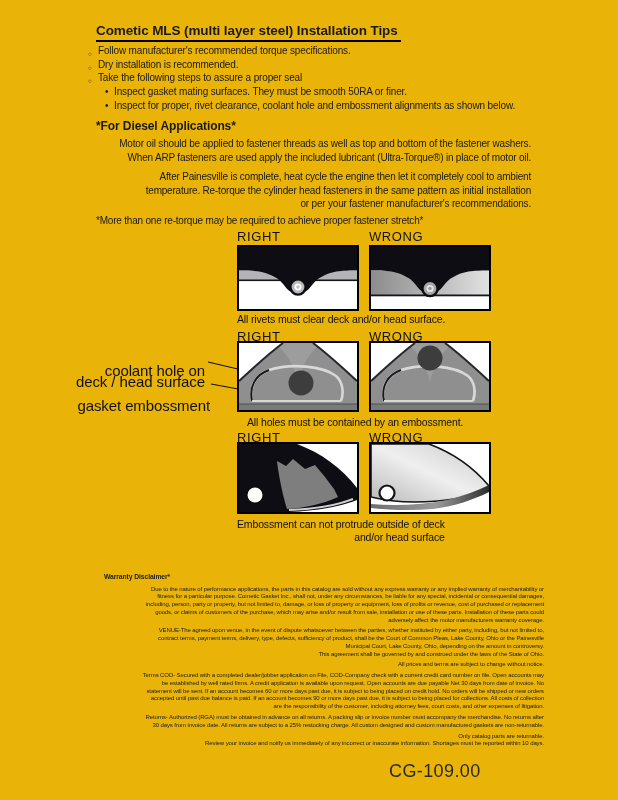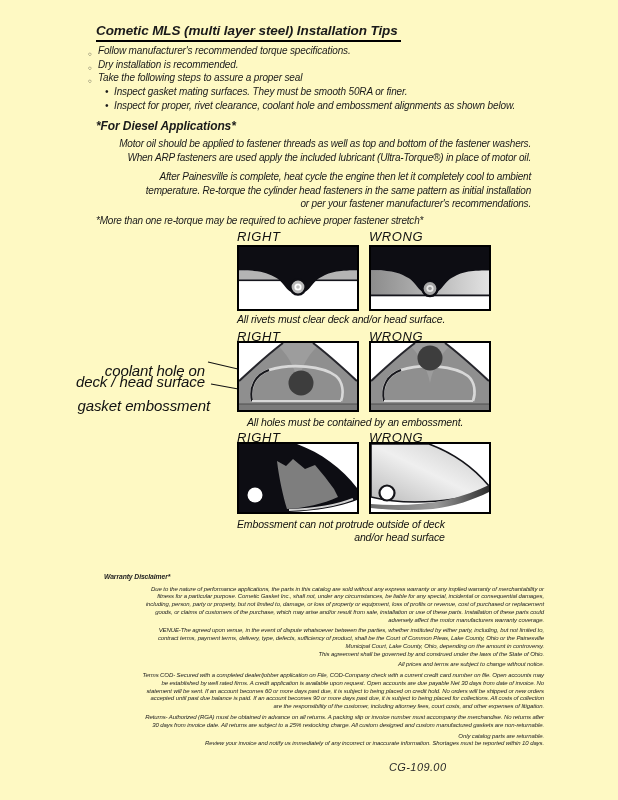--- a/index.html
+++ b/index.html
@@ -1,17 +1,17 @@
 <!DOCTYPE html>
 <html><head>
 <meta charset="utf-8">
 <style>
   html,body{margin:0;padding:0;background:#ffffff;}
-  .page{position:relative;width:618px;height:800px;background:#fef9c3;overflow:hidden;
-        font-family:"Liberation Sans",sans-serif;color:#1a1a1a;font-style:italic;}
+  .page{position:relative;width:618px;height:800px;background:#eab308;overflow:hidden;
+        font-family:"Liberation Sans",sans-serif;color:#1a1a1a;}
   .abs{position:absolute;}
   .pre{white-space:pre-line;text-align:right;}
 
   .title{left:96px;top:21px;font-size:13.5px;font-weight:bold;letter-spacing:-0.1px;
          border-bottom:2.2px solid #000;padding:0 3px 1.5px 0;display:inline-block;}
 
   ul.tips{left:88px;top:44px;margin:0;padding:0;list-style:none;
           font-size:10px;line-height:13.7px;letter-spacing:-0.15px;width:470px;}
   ul.tips li{position:relative;padding-left:10px;}
   ul.tips li.lvl1::before{content:"○";position:absolute;left:0;top:3px;font-size:6.2px;}
@@ -24,21 +24,21 @@
   .dlabel{width:122px;text-align:left;font-size:13px;letter-spacing:0.6px;color:#111;}
   .dbox{border:2px solid #000;background:#fff;font-size:0;line-height:0;}
   .caption{font-size:10.5px;letter-spacing:-0.15px;line-height:13px;color:#111;}
 
   .ann{font-size:15px;line-height:11px;letter-spacing:-0.1px;text-align:right;color:#111;margin-top:20px;}
 
   .fineprint{left:104px;top:573px;width:440px;font-size:6px;line-height:7.7px;letter-spacing:-0.1px;color:#222;}
   .fineprint .fp-h{font-size:6.8px;font-weight:bold;margin:0 0 5px 0;}
   .fineprint p{margin:0 0 3.2px 0;}
 
-  .footer-code{left:389px;top:761px;font-size:11px;letter-spacing:0.4px;color:#2a2a2a;}
+  .footer-code{left:389px;top:761px;font-size:18px;letter-spacing:0.4px;color:#2a2a2a;}
 </style>
 </head>
 <body>
 
 <div class="page">
 
   <div class="abs" style="left:96px;top:21px;">
     <span class="title">Cometic MLS (multi layer steel) Installation Tips</span>
   </div>
 

